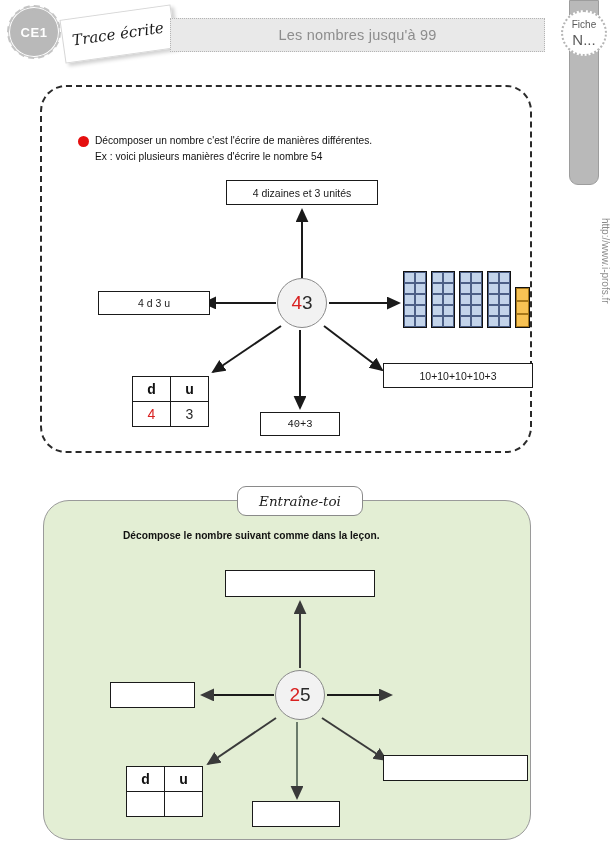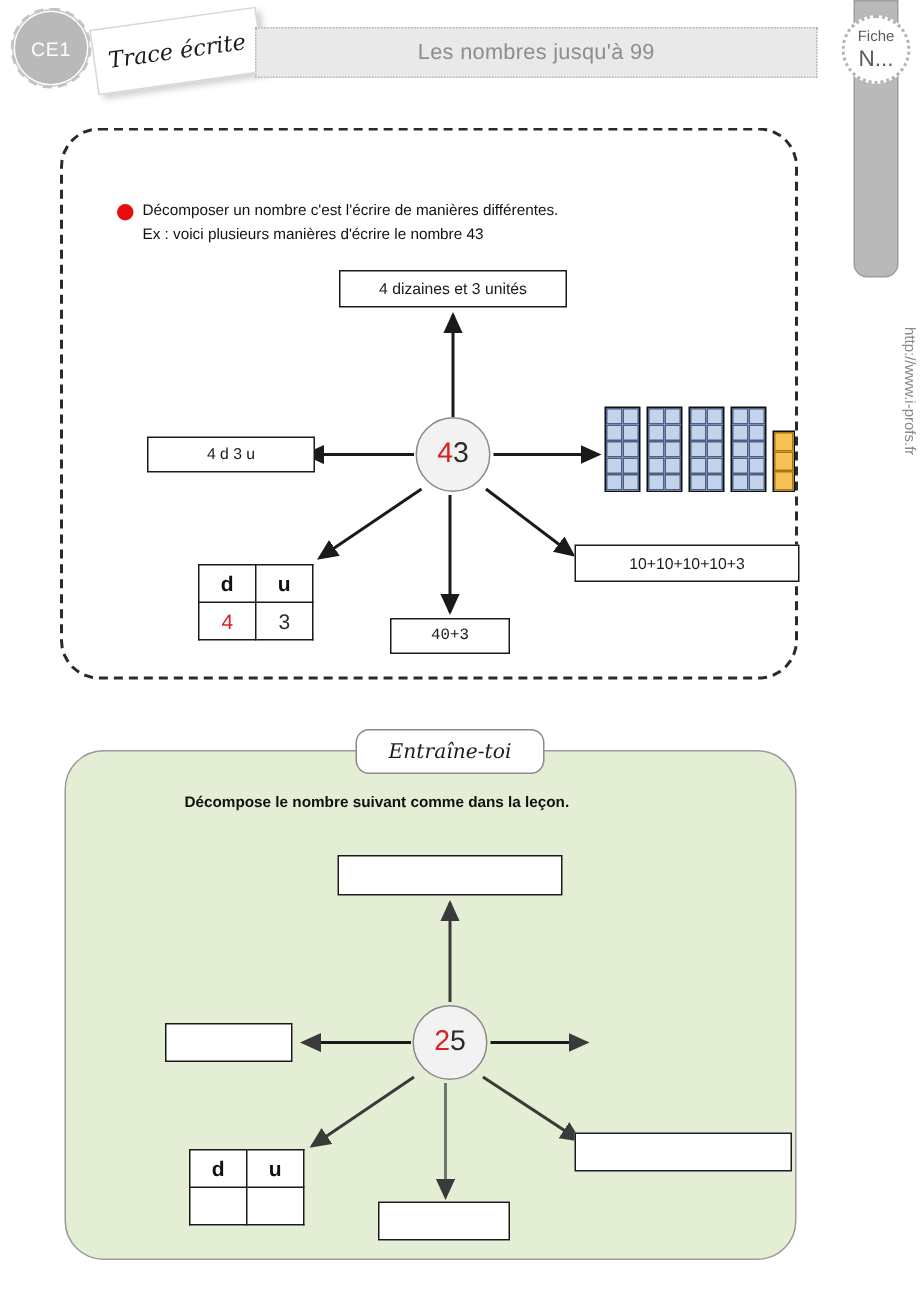--- a/index.html
+++ b/index.html
@@ -29,21 +29,21 @@
     font-size: 14.5px; color: #8d8d8d; letter-spacing: .2px;
   }
 
   .level-badge {
     position: absolute;
     left: 12px; top: 10px;
     width: 44px; height: 44px;
     border-radius: 50%;
     background: #b9b9b9;
     display: flex; align-items: center; justify-content: center;
-    color: #ffffff; font-size: 13px; font-weight: normal;
+    color: #ffffff; font-size: 13px; font-weight: bold;
     letter-spacing: .5px;
     box-shadow:
       0 0 0 2px #b9b9b9,
       0 0 0 3px #ffffff,
       0 0 0 4px #c9c9c9;
   }
   .level-badge::before {
     content: "";
     position: absolute;
     left: -5px; top: -5px; right: -5px; bottom: -5px;
@@ -273,21 +273,21 @@
     <div class="f2">N...</div>
   </div>
   <div class="url-vert">http://www.i-profs.fr</div>
 
   <div class="lesson-panel"></div>
 
 
   <div class="red-dot"></div>
   <div class="lesson-text">
     <div>Décomposer un nombre c'est l'écrire de manières différentes.</div>
-    <div>Ex : voici plusieurs manières d'écrire le nombre 43</div>
+    <div>Ex : voici plusieurs manières d'écrire le nombre 54</div>
   </div>
 
   <div class="num-circle" style="left:277px; top:278px; width:50px; height:50px;">
     <span class="dz">4</span>
       <span class="un">3</span>
   </div>
 
   <div class="box" style="left:226px; top:180px; width:152px; height:25px;">4 dizaines et 3 unités</div>
 
   <div class="box" style="left:98px; top:291px; width:112px; height:24px;">4 d 3 u</div>

